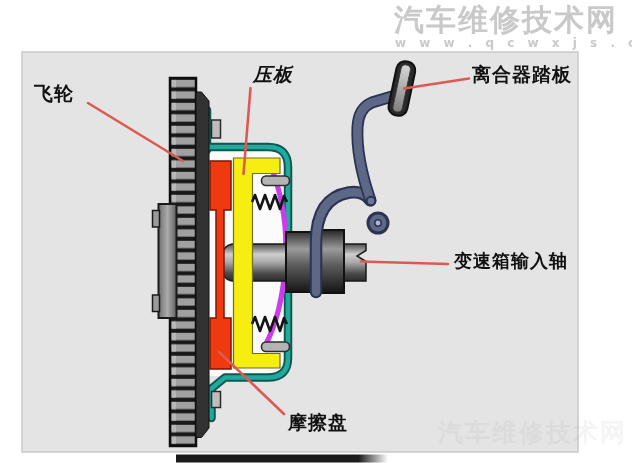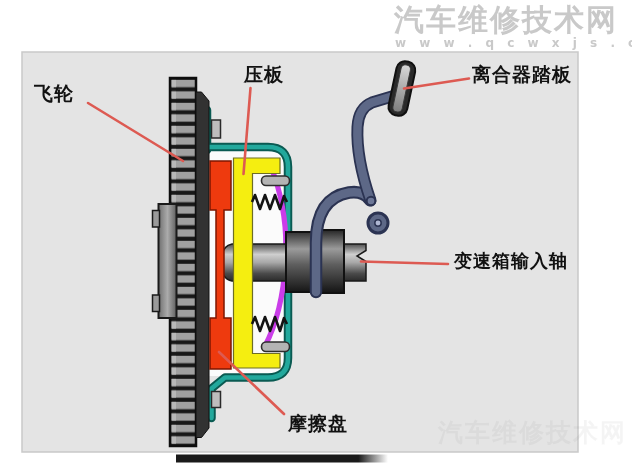--- a/index.html
+++ b/index.html
@@ -9,24 +9,24 @@
     font-family:"DejaVu Sans","Liberation Sans",sans-serif;
   }
   .stage svg{position:absolute;left:0;top:0;}
   .diagram-label{
     position:absolute;
     font-weight:bold;font-size:19px;line-height:1.1;
     color:var(--label,#111);white-space:nowrap;
     letter-spacing:1px;
   }
   .label-flywheel{left:34px;top:83px;}
-  .label-pressure-plate{left:244px;top:64px;}
+  .label-pressure-plate{left:253px;top:64px;font-style:italic;}
   .label-clutch-pedal{left:472px;top:64px;}
   .label-input-shaft{left:454px;top:251px;font-size:18px;}
-  .label-friction-disc{left:288px;top:413px;}
+  .label-friction-disc{left:288px;top:413px;font-family:Liberation Serif, serif;}
   .watermark-title{
     position:absolute;left:394px;top:0px;
     font-size:30px;font-weight:bold;letter-spacing:2px;
     color:var(--watermark,#cbcbcb);white-space:nowrap;
   }
   .watermark-url{
     position:absolute;left:395px;top:36px;
     font-size:12px;font-weight:bold;letter-spacing:4.5px;
     color:var(--watermark,#c6c6c6);white-space:nowrap;
   }

